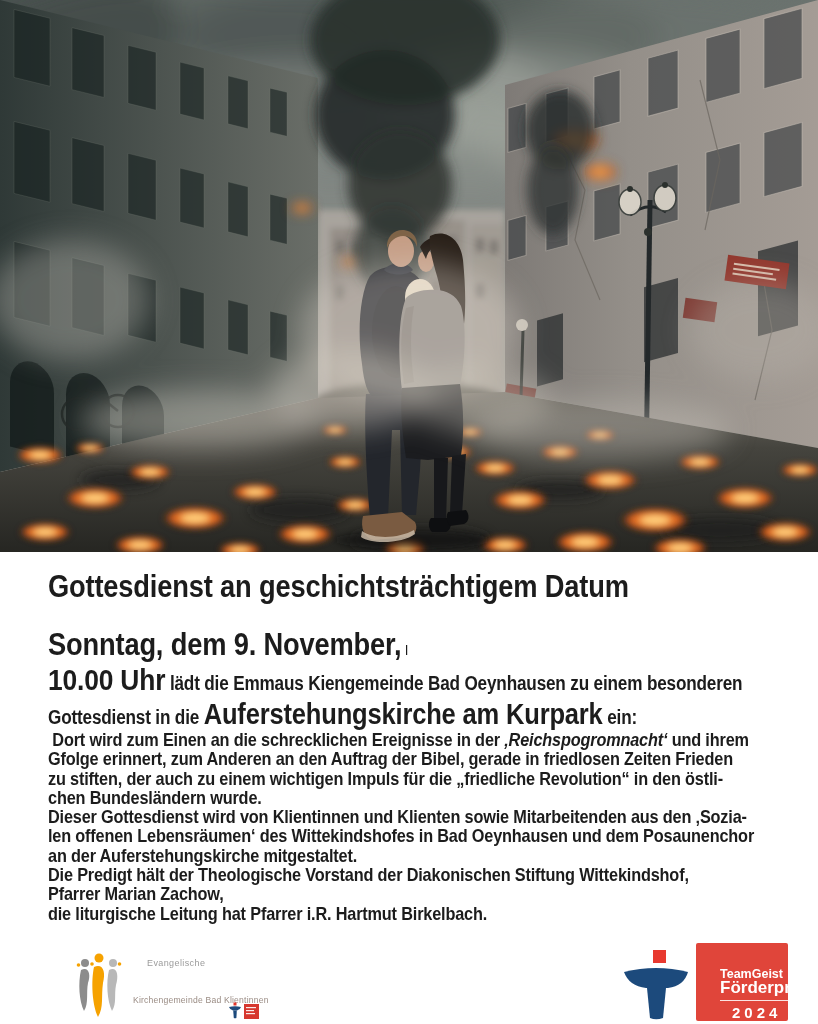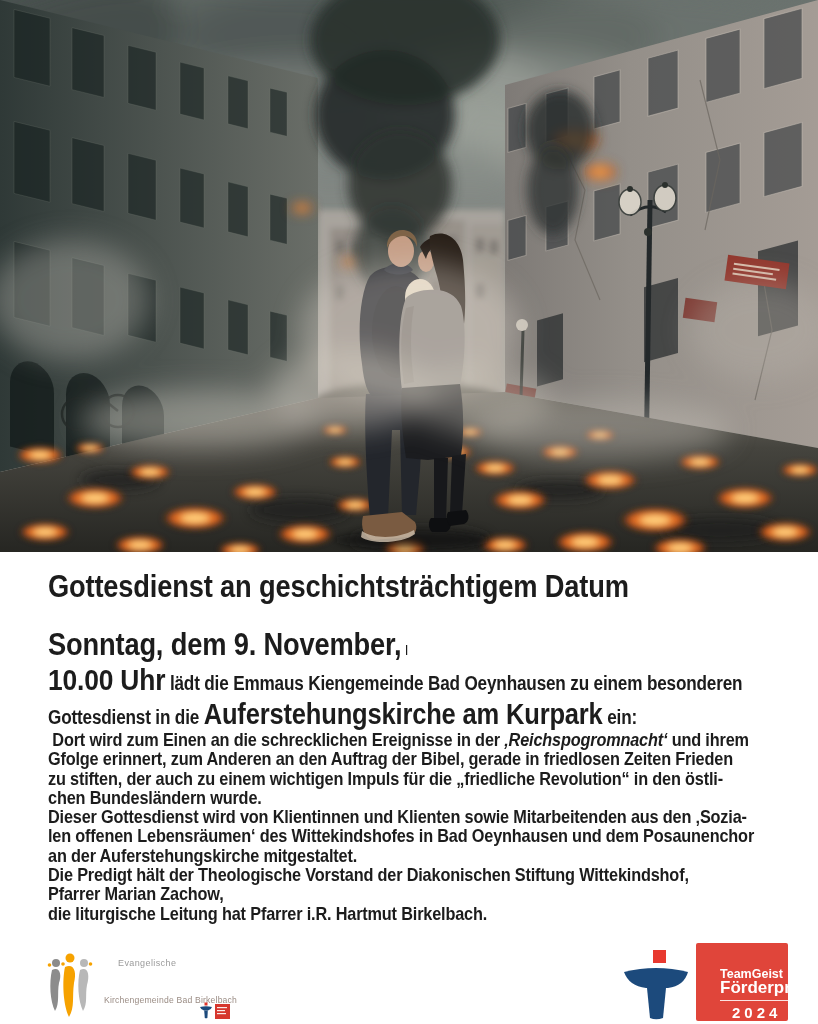--- a/index.html
+++ b/index.html
@@ -15,21 +15,21 @@
   .time-line{position:absolute;top:663px;left:0;white-space:pre;}
   .time-big{font-size:30px;}
   .time-small{font-size:19.5px;}
   .loc-line{position:absolute;top:698px;left:0;white-space:pre;}
   .loc-small{font-size:19.5px;}
   .loc-big{font-size:29px;}
   .body-block{position:absolute;top:730px;left:0;}
   .body-line{font-size:18.5px;line-height:19.3px;white-space:pre;}
   .body-line .it{font-style:italic;}
   
-  .emmaus{position:absolute;left:47px;top:951px;width:260px;height:72px;}
+  .emmaus{position:absolute;left:76px;top:951px;width:260px;height:72px;}
   .emmaus svg.figures{position:absolute;left:0;top:2px;}
   .ev-label{position:absolute;left:71px;top:7px;font-size:9px;color:#9b9b9b;letter-spacing:.4px;}
   .emmaus-name{position:absolute;left:66px;top:10px;font-size:33px;color:#8d8d8d;letter-spacing:.5px;}
   .emmaus-sub{position:absolute;left:57px;top:44px;font-size:8.6px;color:#9a8c84;letter-spacing:.2px;}
   .mini-badges{position:absolute;left:144px;top:52px;width:60px;height:18px;}
   
   .teamgeist{position:absolute;left:618px;top:938px;width:180px;height:84px;}
   .tg-box{position:absolute;left:78px;top:5px;width:92px;height:78px;background:#e0453a;
           border-radius:2px;color:#ffffff;padding:24px 0 0 24px;box-sizing:border-box;}
   .tg-l1{font-size:12.5px;line-height:14px;font-weight:700;}
@@ -321,21 +321,21 @@
     <path d="M5,17 C13,13 15,22 12,30 C10,40 13,50 8,58 C3,48 2,30 5,17 Z" fill="#8c8c8c"></path>
     <circle cx="2.5" cy="12" r="1.8" fill="#f6a200"></circle>
       <circle cx="16" cy="11" r="1.8" fill="#f6a200"></circle>
     <circle cx="23" cy="5" r="4.5" fill="#f6a200"></circle>
     <path d="M18,14 C27,10 30,19 27,30 C25,44 28,54 22,64 C16,52 15,27 18,14 Z" fill="#f6a200"></path>
     <circle cx="37" cy="10" r="4" fill="#b8b8b8"></circle>
     <path d="M33,17 C41,13 43,22 40,32 C38,42 41,50 36,58 C31,48 30,29 33,17 Z" fill="#b8b8b8"></path>
     <circle cx="43.5" cy="11" r="1.8" fill="#f6a200"></circle>
   </svg>
   <div class="ev-label">Evangelische</div>
-  <div class="emmaus-sub">Kirchengemeinde Bad Birkelbach</div>
+  <div class="emmaus-sub">Kirchengemeinde Bad Klientinnen</div>
   <svg class="mini-badges" style="position:absolute;left:144px;top:51px;" width="42" height="18" viewBox="0 0 42 18">
     <rect x="4.5" y="0.5" width="3" height="3" fill="#e0352b"></rect>
     <path d="M0,5 Q6,3.6 12,5 Q11,8 8,8.4 L4,8.4 Q1,8 0,5 Z" fill="#1c4a7c"></path>
     <path d="M4.2,8.4 L7.8,8.4 L7.4,16 Q6,16.6 4.8,16 Z" fill="#1c4a7c"></path>
     <rect x="15" y="2" width="15" height="15" fill="#d6372e"></rect>
     <rect x="17" y="5" width="10" height="1.2" fill="#ffffff" opacity=".9"></rect>
     <rect x="17" y="8" width="8" height="1.2" fill="#ffffff" opacity=".9"></rect>
     <rect x="17" y="11" width="9" height="1.2" fill="#ffffff" opacity=".9"></rect>
   </svg>
 </div>

